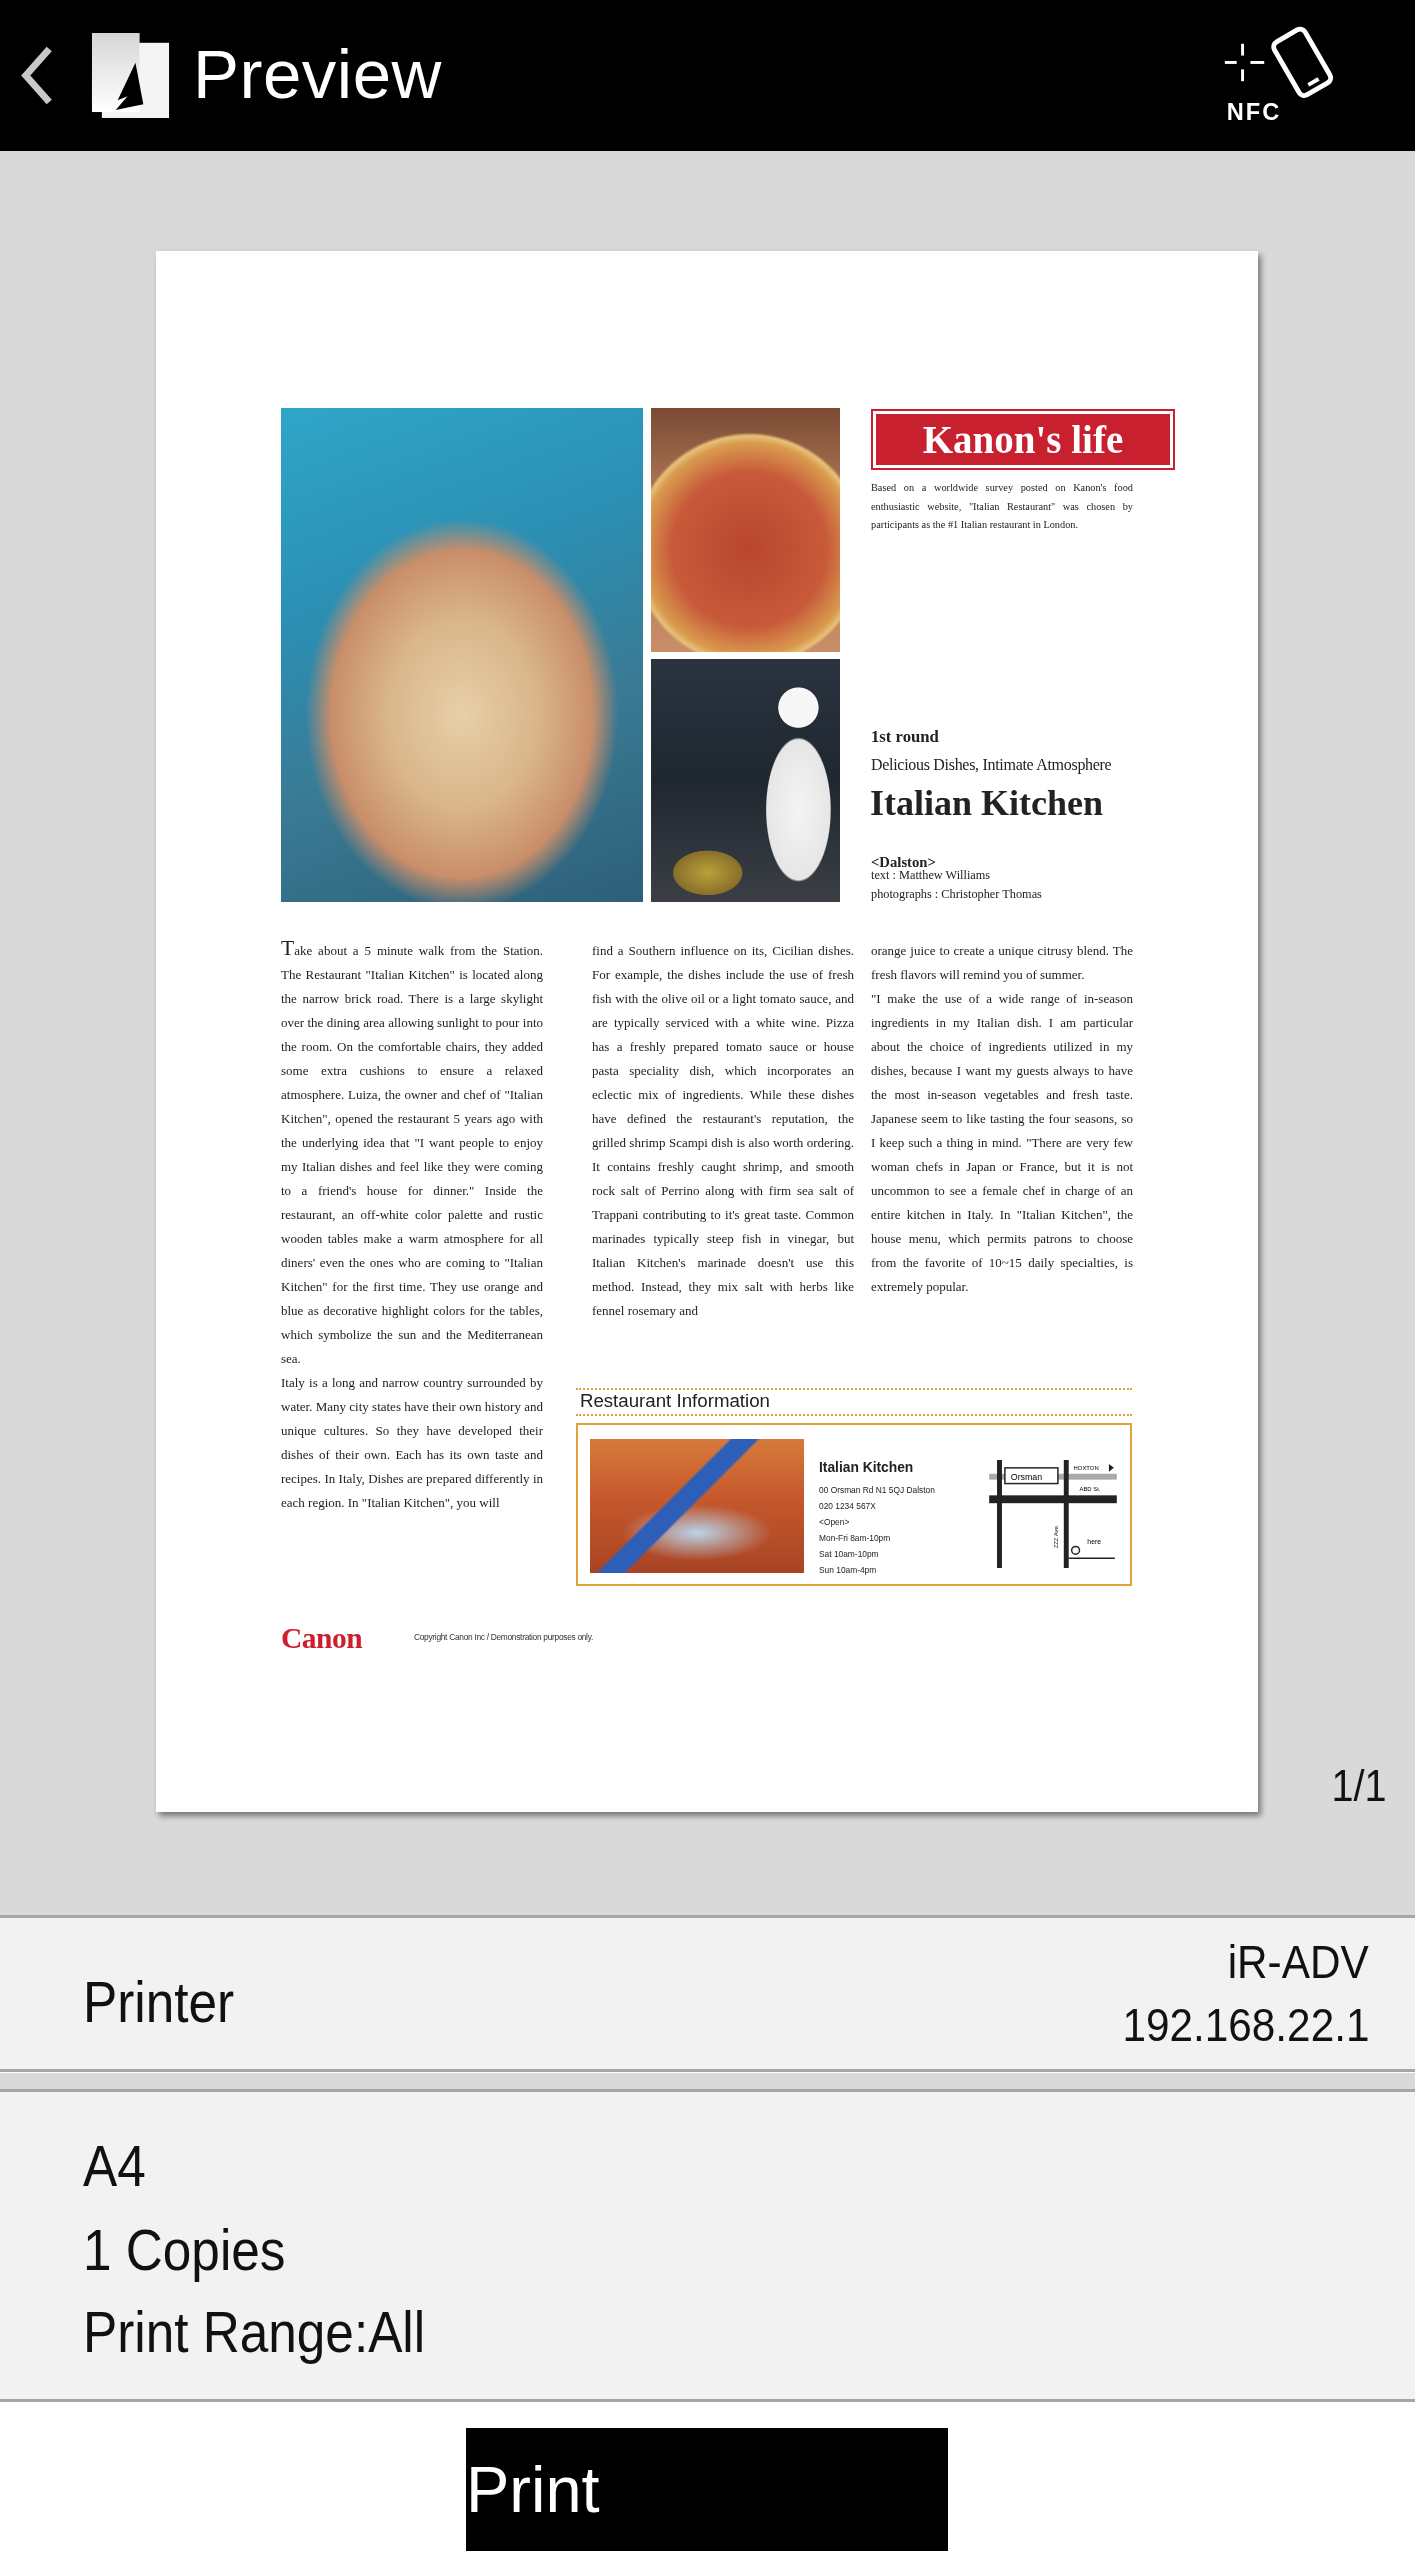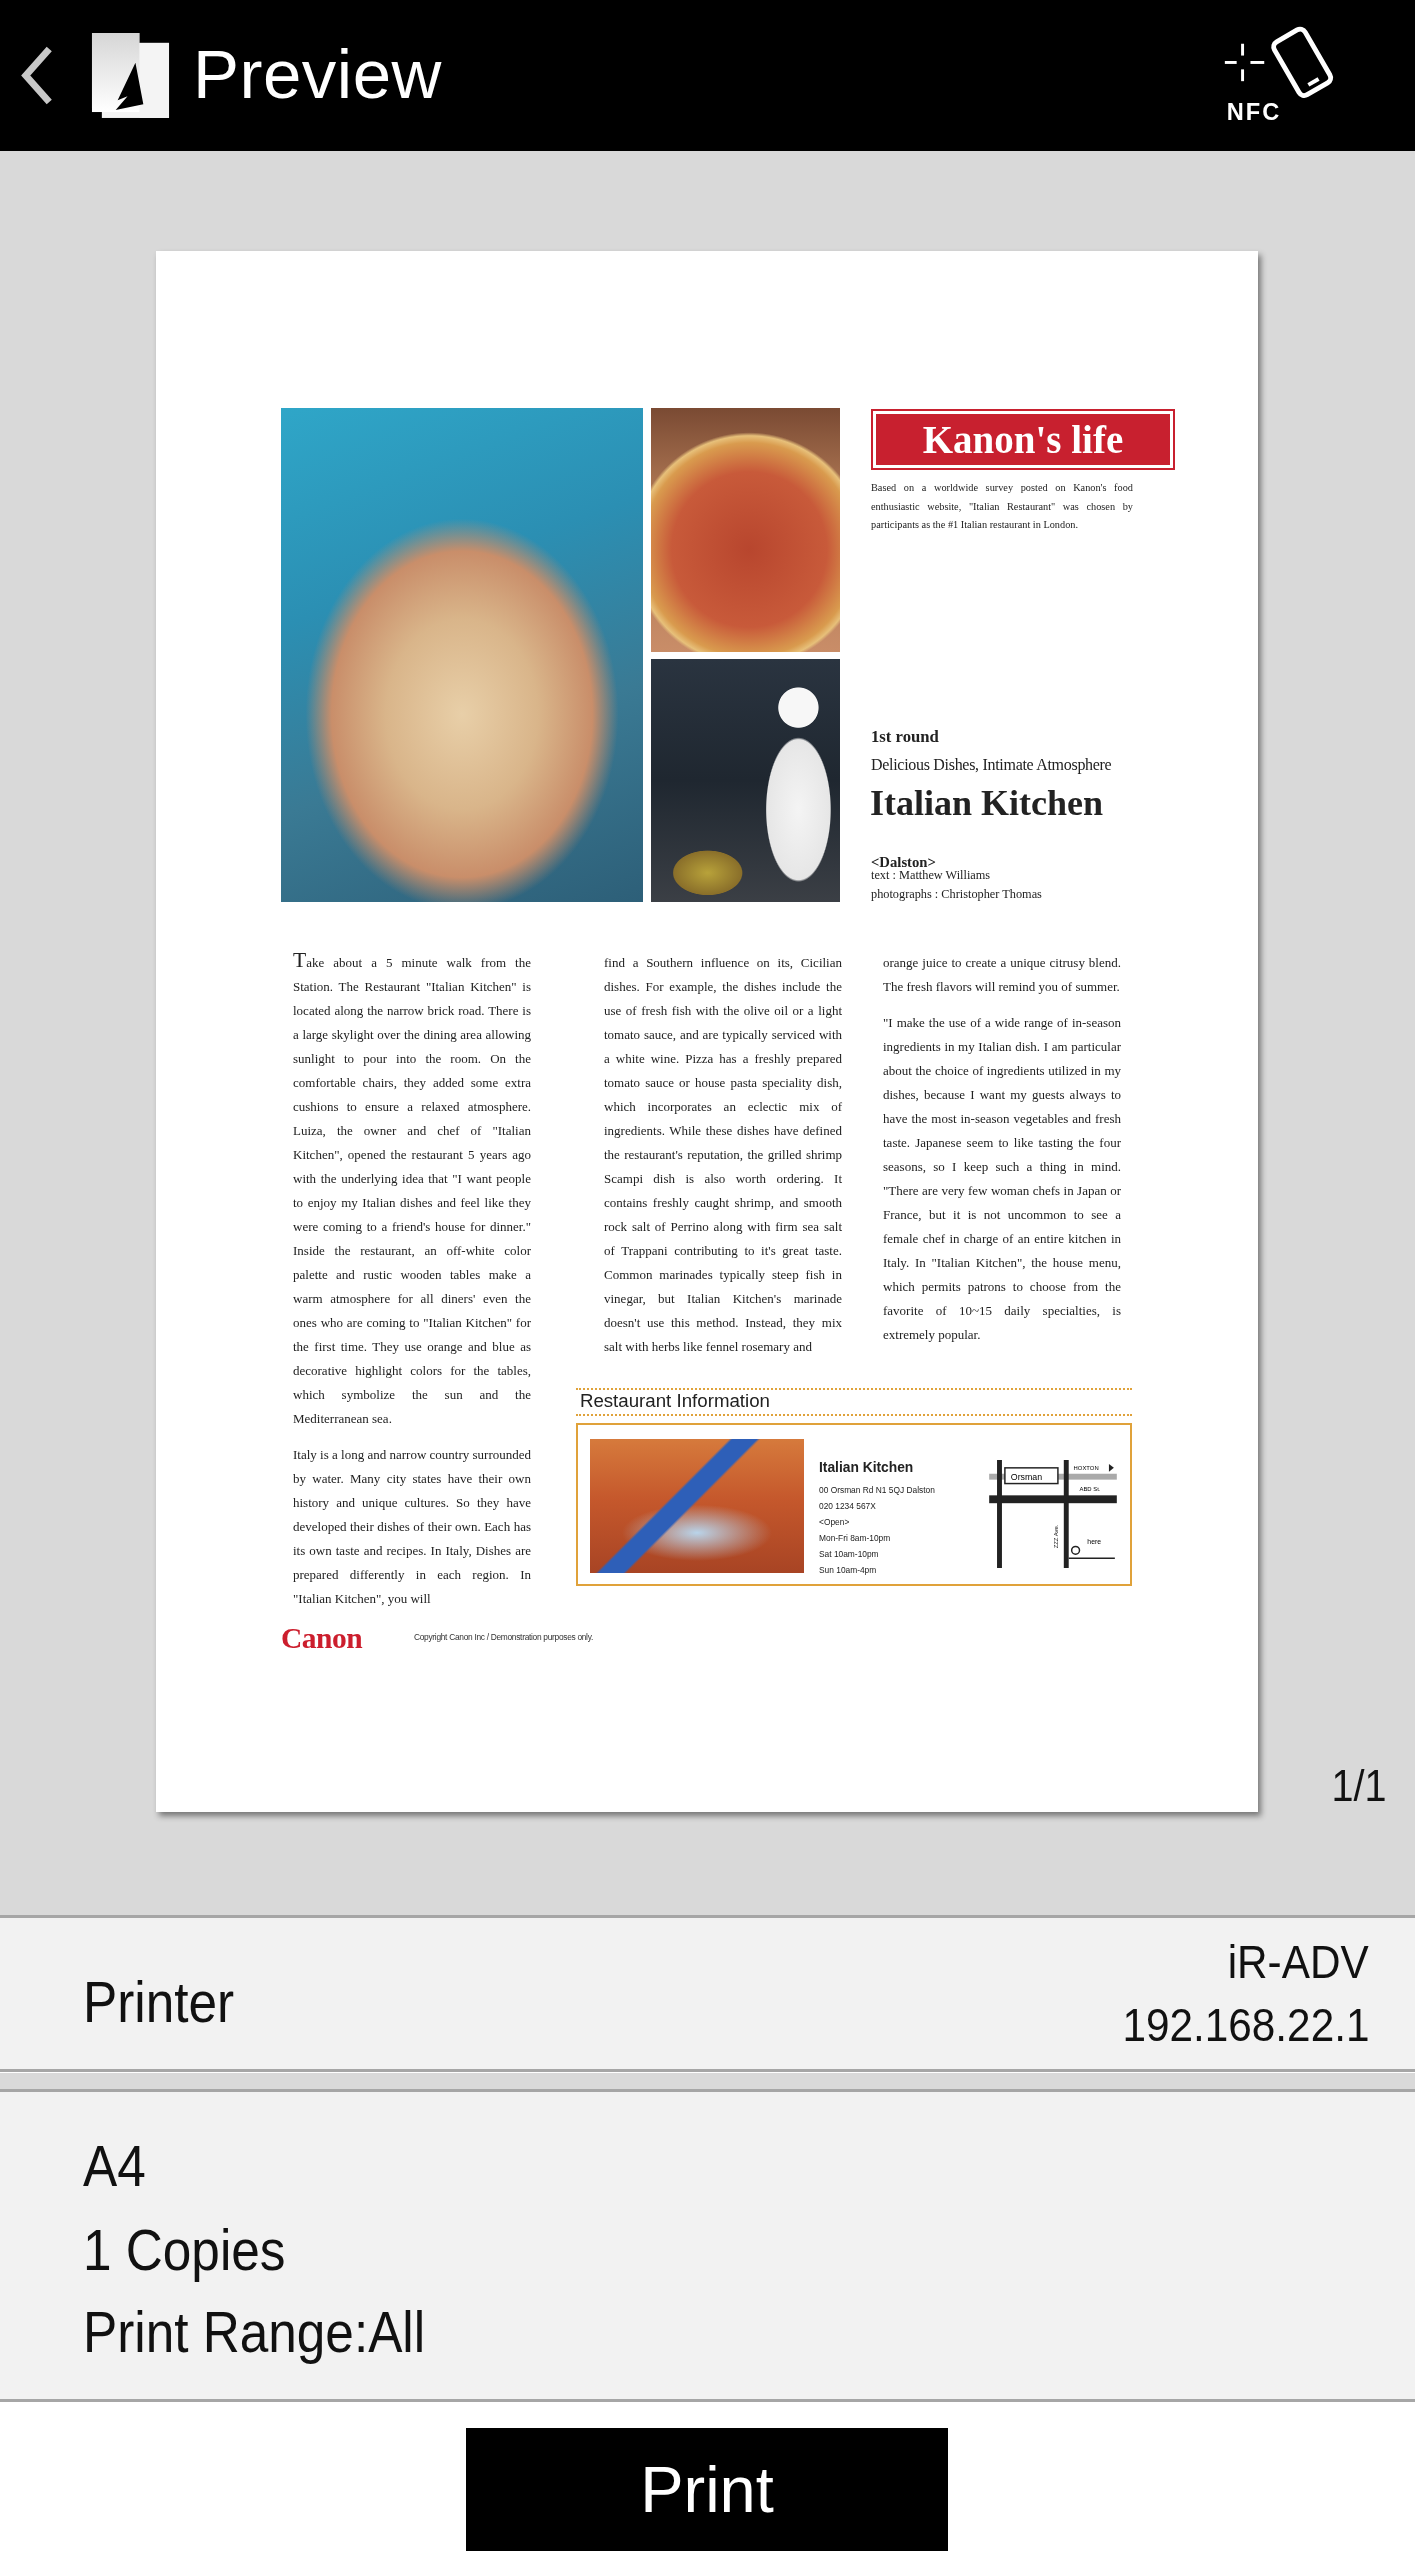--- a/index.html
+++ b/index.html
@@ -41,21 +41,21 @@
   .kanon-banner-inner { width: 100%; height: 100%; background: #c8202f; color: #fff; font-family: "Liberation Serif", serif; font-size: 39px; text-align: center; line-height: 51px; }
   .kanon-blurb { position: absolute; left: 715px; top: 228px; width: 262px; font-family: "Liberation Serif", serif; font-weight: normal; font-size: 10.3px; line-height: 18.7px; text-align: justify; color: #222; }
 
   .round-label { position: absolute; left: 715px; top: 476px; font-family: "Liberation Serif", serif; font-weight: bold; font-size: 16.7px; color: #222; }
   .subtitle { position: absolute; left: 715px; top: 505px; font-family: "Liberation Serif", serif; font-size: 16px; color: #222; letter-spacing: -0.3px; }
   .kitchen-title { position: absolute; left: 714px; top: 531px; font-family: "Liberation Serif", serif; font-weight: bold; font-size: 36px; color: #222; }
   .location { position: absolute; left: 715px; top: 603px; font-family: "Liberation Serif", serif; font-weight: bold; font-size: 14.7px; color: #222; }
   .credits { position: absolute; left: 715px; top: 615px; font-family: "Liberation Serif", serif; font-size: 12.3px; line-height: 18.7px; color: #222; }
 
   .col { position: absolute; top: 688px; font-family: "Liberation Serif", serif; font-size: 13px; line-height: 24px; color: #222; text-align: justify; }
-  .col p { margin: 12px; }
+  .col p { margin: 0; }
   .col-1 { left: 125px; width: 262px; }
   .col-2 { left: 436px; width: 262px; height: 452px; overflow: hidden; }
   .col-3 { left: 715px; width: 262px; }
   .dropcap { font-size: 21.6px; line-height: 9.8px; }
 
   .info-heading { position: absolute; left: 420px; top: 1137px; width: 556px; height: 27.5px; border-top: 2.9px dotted #e0a23a; border-bottom: 2.9px dotted #e0a23a; font-weight: normal; font-size: 18.7px; line-height: 21.6px; padding-left: 3.9px; color: #222; }
   .info-box { position: absolute; left: 420px; top: 1172px; width: 556px; height: 163px; border: 2px solid #e0a23a; }
   .info-photo { position: absolute; left: 11.8px; top: 13.8px; width: 214px; height: 134px;
     background:
       linear-gradient(135deg, transparent 40%, #2e5fb8 41%, #2e5fb8 48%, transparent 49%),
@@ -73,21 +73,21 @@
   .printer-label { position: absolute; left: 83px; top: 51px; font-size: 57px; color: #111; transform: scaleX(0.9); transform-origin: left; }
   .printer-name { position: absolute; right: 47px; top: 15.7px; font-size: 47px; color: #111; text-align: right; transform: scaleX(0.9); transform-origin: right; }
   .printer-ip { position: absolute; right: 47px; top: 79px; font-size: 47px; color: #111; text-align: right; transform: scaleX(0.9); transform-origin: right; }
   .gap-strip { position: absolute; left: 0; top: 2073px; width: 1416px; height: 16.7px; background: #d9d9d9; }
   .settings-row { position: absolute; left: 0; top: 2089px; width: 1416px; height: 313px; background: #f2f2f2; border-top: 3.9px solid #a6a6a6; border-bottom: 3.9px solid #a6a6a6; cursor: pointer; }
   .setting-line { position: absolute; left: 83px; font-size: 57px; color: #111; transform: scaleX(0.9); transform-origin: left; }
   .s1 { top: 41px; }
   .s2 { top: 125px; }
   .s3 { top: 207px; }
 
-  .print-btn { position: absolute; left: 466px; top: 2428px; width: 482px; height: 123px; background: #000; color: #fff; font-size: 65px; text-align: center; line-height: 123px; border: none; cursor: pointer; font-family: "Liberation Sans", sans-serif; }
+  .print-btn { position: absolute; left: 466px; top: 2428px; width: 482px; height: 123px; background: #000; color: #fff; font-size: 65px; text-align: left; line-height: 123px; border: none; cursor: pointer; font-family: "Liberation Sans", sans-serif; }
 </style>
 </head>
 <body>
 
 <div class="appbar">
   <div class="back-btn">
     <svg width="47" height="69" viewBox="0 0 48 70">
       <polyline points="36,8 12,35 36,62" fill="none" stroke="#c8c8c8" stroke-width="7"></polyline>
     </svg>
   </div>

